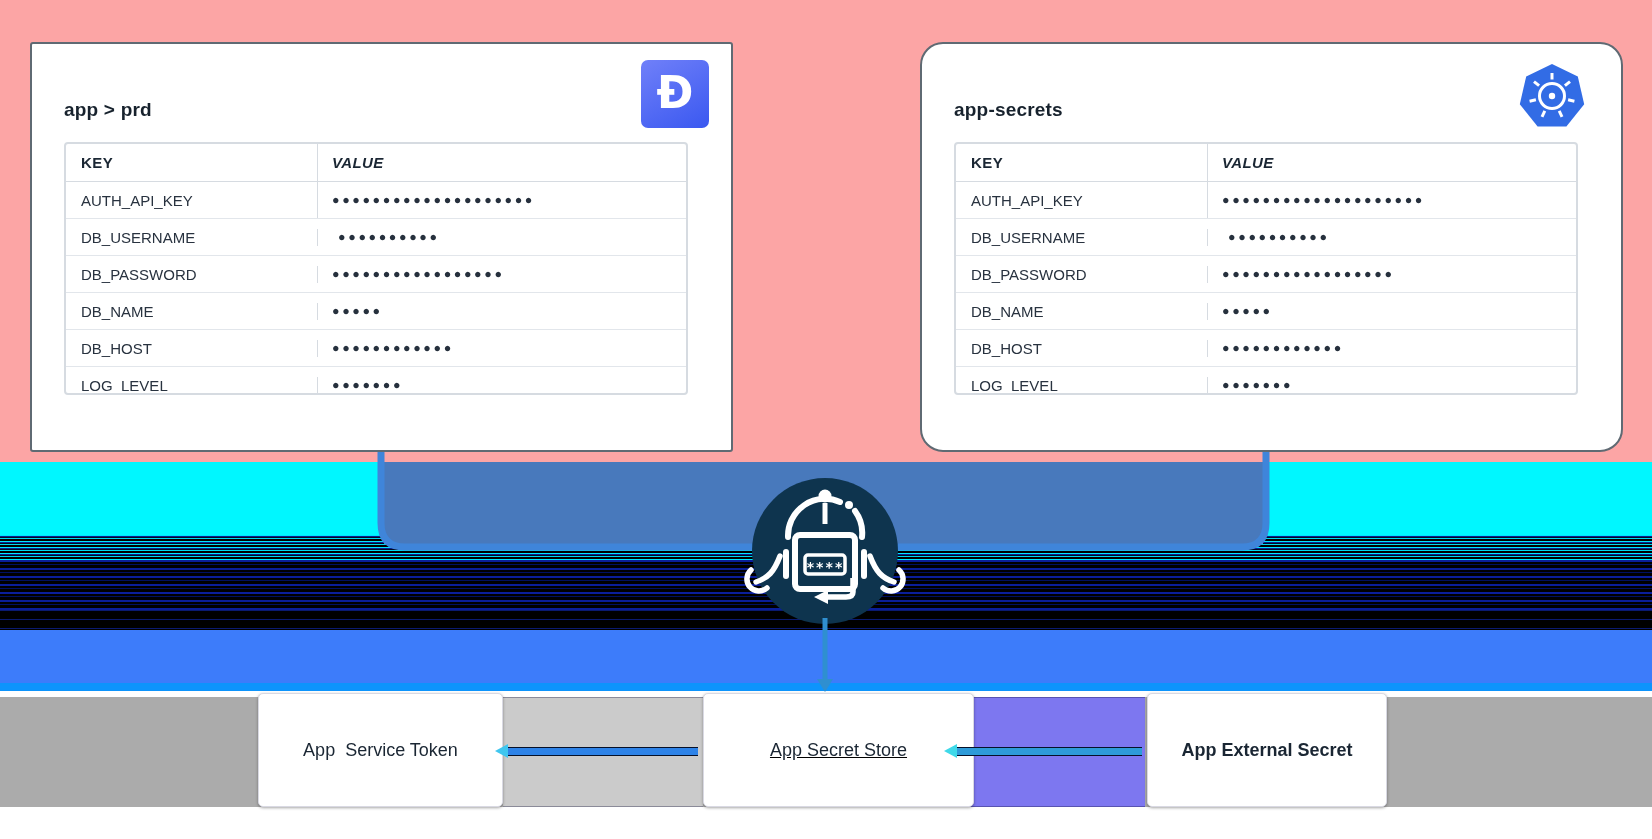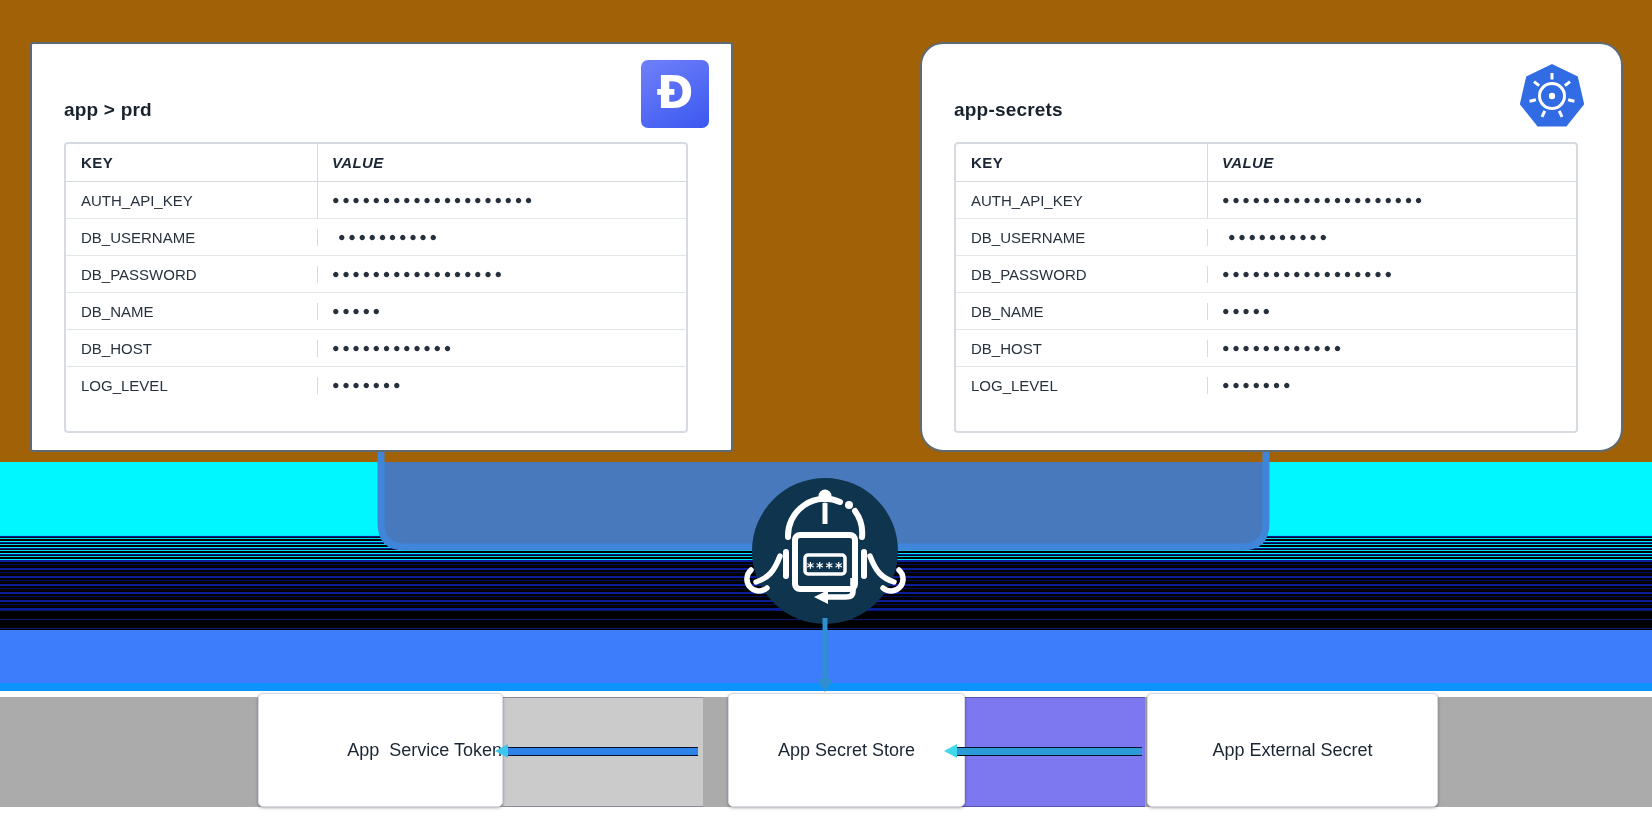--- a/index.html
+++ b/index.html
@@ -1,17 +1,17 @@
 <!DOCTYPE html>
 <html style="--cyan: #00F7FF; --steel_panel: #4879BC; --bracket_blue: #3F85DA; --blue_band: #3D7CFA; --bright_blue_line: #0D94FC; --navy_circle: #0E344E; --gray_band: #ABABAB; --light_gray_block: #CBCBCB; --purple_block: #7D77F0; --line_blue: #2E83E8; --line_teal: #2E9BD9; --chevron_cyan: #3FC6EF; --drop_line: #2F8FD0; --doppler_blue_1: #7080F9; --doppler_blue_2: #3A58F0; --k8s_blue: #326CE5; --card_text: #17222D; --table_text: #28323F; --table_border: #D6DBE1; --row_border: #E2E6EB;"><head>
 <meta charset="utf-8">
 <style>
   html,body{margin:0;padding:0;background:#000;}
   #stage{
-    position:relative;width:1652px;height:839px;overflow:hidden;background:#a16207;
+    position:relative;width:1652px;height:839px;overflow:hidden;background:#fca5a5;
     font-family:"Liberation Sans",sans-serif;
   }
   
   .band{position:absolute;left:0;width:1652px;z-index:1;}
   .band-cyan{top:462px;height:73px;background:var(--cyan,#00F7FF);}
   .band-stripes-a{top:535px;height:25px;background:repeating-linear-gradient(180deg,
       #00E5FF 0 1px,#0A1F8F 1px 2px,#000920 2px 3px,#00D5F0 3px 4px,#000 4px 6px);}
   .band-stripes-b{top:560px;height:50px;background:repeating-linear-gradient(180deg,
       #0A1E9A 0 2px,#000 2px 4px,#001060 4px 5px,#000 5px 8px);}
   .band-black{top:610px;height:20px;background:repeating-linear-gradient(180deg,
@@ -29,21 +29,21 @@
   #card-k8s{left:920px;border-radius:23px;}
   .card-title{position:absolute;left:32px;top:55px;font-size:19px;font-weight:bold;
     color:var(--card_text,#17222D);letter-spacing:.2px;}
   .logo-doppler{position:absolute;left:609px;top:16px;width:68px;height:68px;border-radius:7px;
     background:linear-gradient(150deg,var(--doppler_blue_1,#7080F9),var(--doppler_blue_2,#3A58F0));
     display:flex;align-items:center;justify-content:center;}
   .logo-doppler span{color:#fff;font-weight:bold;font-size:44px;line-height:1;
     font-family:"DejaVu Sans",sans-serif;margin-top:-3px;}
   .logo-k8s{position:absolute;left:597px;top:20px;width:66px;height:66px;}
 
-  .sec-table{position:absolute;left:32px;top:98px;width:624px;height:291px;background:#fff;
+  .sec-table{position:absolute;left:32px;top:98px;width:624px;height:253px;background:#fff;
     border:2px solid var(--table_border,#D6DBE1);border-radius:4px;box-sizing:border-box;overflow:hidden;}
   .trow{display:flex;height:36px;}
   .trow.header{height:37px;border-bottom:1.5px solid var(--table_border,#D6DBE1);}
   .trow.data + .trow.data{border-top:1.5px solid var(--row_border,#E2E6EB);align-items:center;}
   .t-key{width:252px;display:flex;align-items:center;padding-left:15px;box-sizing:border-box;
     border-right:1.5px solid var(--table_border,#D6DBE1);font-size:15px;color:var(--table_text,#28323F);}
   .t-val{flex:1;display:flex;align-items:center;padding-left:14px;font-size:15px;
     color:var(--table_text,#28323F);white-space:pre-wrap;font-style:italic;}
   .trow.header .t-key,.trow.header .t-val{font-weight:bold;color:#1B2734;letter-spacing:.4px;}
   .dots{font-size:12.5px;letter-spacing:2.6px;color:#26303D;}
@@ -53,23 +53,23 @@
 
   
   .block{position:absolute;top:697px;height:110px;z-index:3;box-sizing:border-box;
     border-top:1px solid rgba(20,20,60,.35);border-bottom:1px solid rgba(20,20,60,.35);}
   #block-gray{left:503px;width:200px;background:var(--light_gray_block,#CBCBCB);}
   #block-purple{left:952px;width:193px;background:var(--purple_block,#7D77F0);}
   .bbox{position:absolute;top:693px;height:114px;background:#fff;z-index:4;
     border:1.5px solid #D9D9E3;border-radius:5px;box-shadow:0 1px 3px rgba(0,0,0,.35);
     display:flex;align-items:center;justify-content:center;box-sizing:border-box;}
   .bbox .label{font-size:18px;color:#1A2633;white-space:pre;}
-  #bbox-1{left:258px;width:245px;justify-content:flex-end;}
-  #bbox-2{left:728px;width:237px;}
-  #bbox-3{left:1147px;width:291px;}
+  #bbox-1{left:258px;width:245px;}
+  #bbox-2{left:703px;width:271px;text-decoration:underline;}
+  #bbox-3{left:1147px;width:240px;font-weight:bold;}
   .conn-line{position:absolute;top:747px;height:7px;z-index:4;
     border-top:1px solid #061129;border-bottom:1px solid #061129;box-sizing:content-box;}
   #conn-line-1{left:506px;width:192px;background:var(--line_blue,#2E83E8);}
   #conn-line-2{left:955px;width:187px;background:var(--line_teal,#2E9BD9);}
   .chevron{position:absolute;top:744px;width:0;height:0;z-index:4;
     border-top:7px solid transparent;border-bottom:7px solid transparent;}
   #chev-1{left:495px;border-right:13px solid var(--chevron_cyan,#3FC6EF);}
   #chev-2{left:944px;border-right:13px solid #3FD9E9;}
 </style>
 </head>

